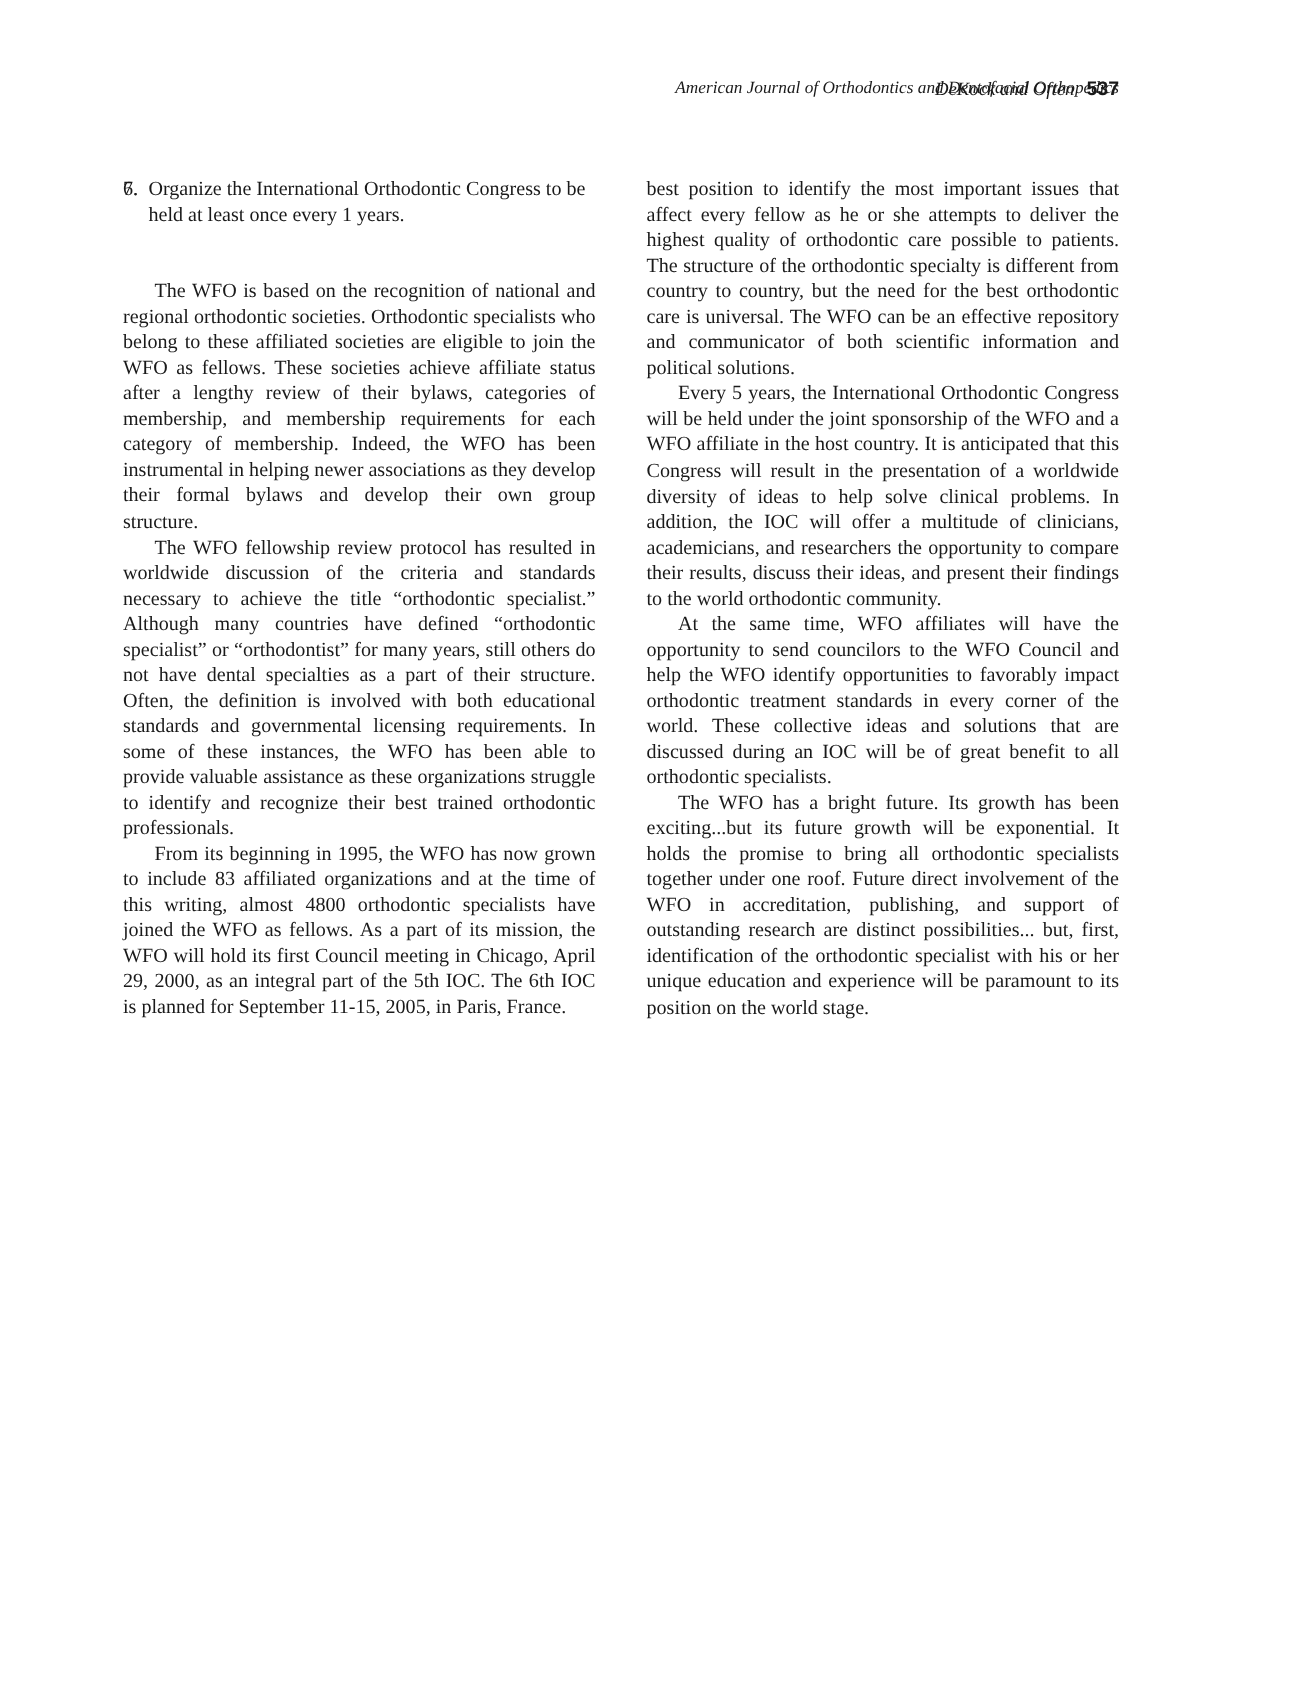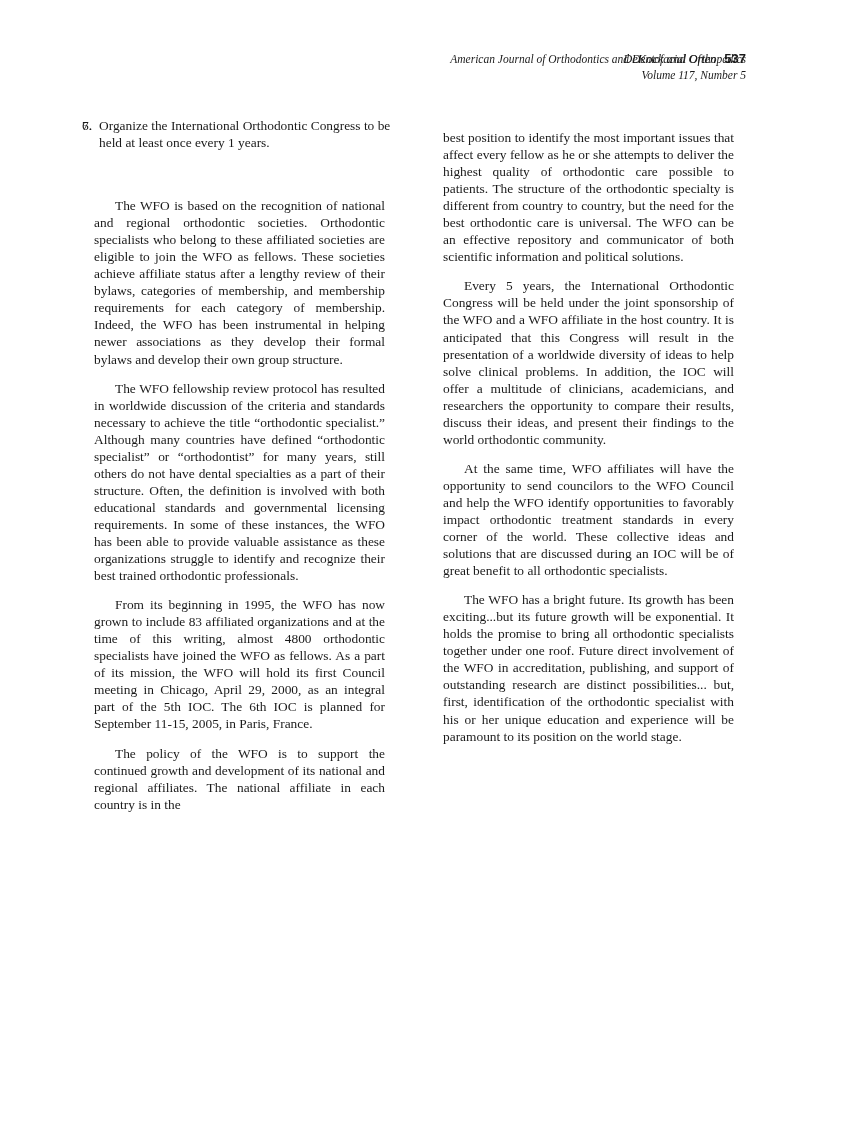--- a/index.html
+++ b/index.html
@@ -4,53 +4,51 @@
 <style>
   html, body { margin: 0; padding: 0; background: #ffffff; }
   body { width: 866px; height: 1122px; position: relative; overflow: hidden; color: #1a1a1a; }
   .header { position: absolute; left: 82px; top: 51px; width: 664px; font-family: "Liberation Serif", serif; text-align: right; }
   .journal { font-style: italic; font-size: 11.5px; line-height: 16px; }
   .running { position: absolute; right: 0; top: 0; font-style: italic; font-size: 12.5px; line-height: 16px; }
   .pagenum { font-family: "Liberation Sans", sans-serif; font-weight: bold; font-style: normal; font-size: 13px; margin-left: 8px; }
   .col { position: absolute; top: 117px; width: 315px; font-family: "Liberation Serif", serif; font-size: 13.4px; line-height: 17.05px; text-align: justify; hyphens: manual; }
   .col-left { left: 82px; }
   .col-right { left: 431px; }
-  .col p { margin: 12px; text-indent: 21px; }
+  .col p { margin: 0; text-indent: 21px; }
   .col p.noindent { text-indent: 0; }
   .list { margin: 0 0 0 0; padding: 0; list-style: none; }
   .list li { position: relative; padding-left: 17px; text-align: left; }
   .list li .num { position: absolute; left: 0; top: 0; }
   .gap { height: 34px; }
 </style>
 </head>
 <body>
 
 <div class="header">
   <div class="journal">American Journal of Orthodontics and Dentofacial Orthopedics</div>
-  <div class="journal">Volume 117, Number 5</div>
   <div class="running">
     <span>DeKock and Often</span><span class="pagenum">537</span>
   </div>
 </div>
 
 <div class="col col-left">
   <ul class="list">
     <li>
       <span class="num">6.</span>
     </li>
     <li>
       <span class="num">7.</span>
       <span>Organize the International Orthodontic Congress to be held at least once every 1 years.</span>
     </li>
   </ul>
   <div class="gap"></div>
   <p>The WFO is based on the recognition of national and regional orthodontic societies. Orthodontic specialists who belong to these affiliated societies are eligible to join the WFO as fellows. These societies achieve affiliate status after a lengthy review of their bylaws, categories of membership, and membership requirements for each category of membership. Indeed, the WFO has been instrumental in helping newer associations as they develop their formal bylaws and develop their own group structure.</p>
   <p>The WFO fellowship review protocol has resulted in worldwide discussion of the criteria and standards necessary to achieve the title “orthodontic specialist.” Although many countries have defined “orthodontic specialist” or “orthodontist” for many years, still others do not have dental specialties as a part of their structure. Often, the definition is involved with both educational standards and governmental licensing requirements. In some of these instances, the WFO has been able to provide valuable assistance as these organizations struggle to identify and recognize their best trained orthodontic professionals.</p>
   <p>From its beginning in 1995, the WFO has now grown to include 83 affiliated organizations and at the time of this writing, almost 4800 orthodontic specialists have joined the WFO as fellows. As a part of its mission, the WFO will hold its first Council meeting in Chicago, April 29, 2000, as an integral part of the 5th IOC. The 6th IOC is planned for September 11-15, 2005, in Paris, France.</p>
-  <p>The policy of the WFO is to support the continued growth and development of its national and regional affiliates. The national affiliate in each country is in the</p>
 </div>
 
 <div class="col col-right">
   <p class="noindent">best position to identify the most important issues that affect every fellow as he or she attempts to deliver the highest quality of orthodontic care possible to patients. The structure of the orthodontic specialty is different from country to country, but the need for the best orthodontic care is universal. The WFO can be an effective repository and communicator of both scientific information and political solutions.</p>
   <p>Every 5 years, the International Orthodontic Congress will be held under the joint sponsorship of the WFO and a WFO affiliate in the host country. It is anticipated that this Congress will result in the presentation of a worldwide diversity of ideas to help solve clinical problems. In addition, the IOC will offer a multitude of clinicians, academicians, and researchers the opportunity to compare their results, discuss their ideas, and present their findings to the world orthodontic community.</p>
   <p>At the same time, WFO affiliates will have the opportunity to send councilors to the WFO Council and help the WFO identify opportunities to favorably impact orthodontic treatment standards in every corner of the world. These collective ideas and solutions that are discussed during an IOC will be of great benefit to all orthodontic specialists.</p>
   <p>The WFO has a bright future. Its growth has been exciting...but its future growth will be exponential. It holds the promise to bring all orthodontic specialists together under one roof. Future direct involvement of the WFO in accreditation, publishing, and support of outstanding research are distinct possibilities... but, first, identification of the orthodontic specialist with his or her unique education and experience will be paramount to its position on the world stage.</p>
 </div>
 
 </body></html>

